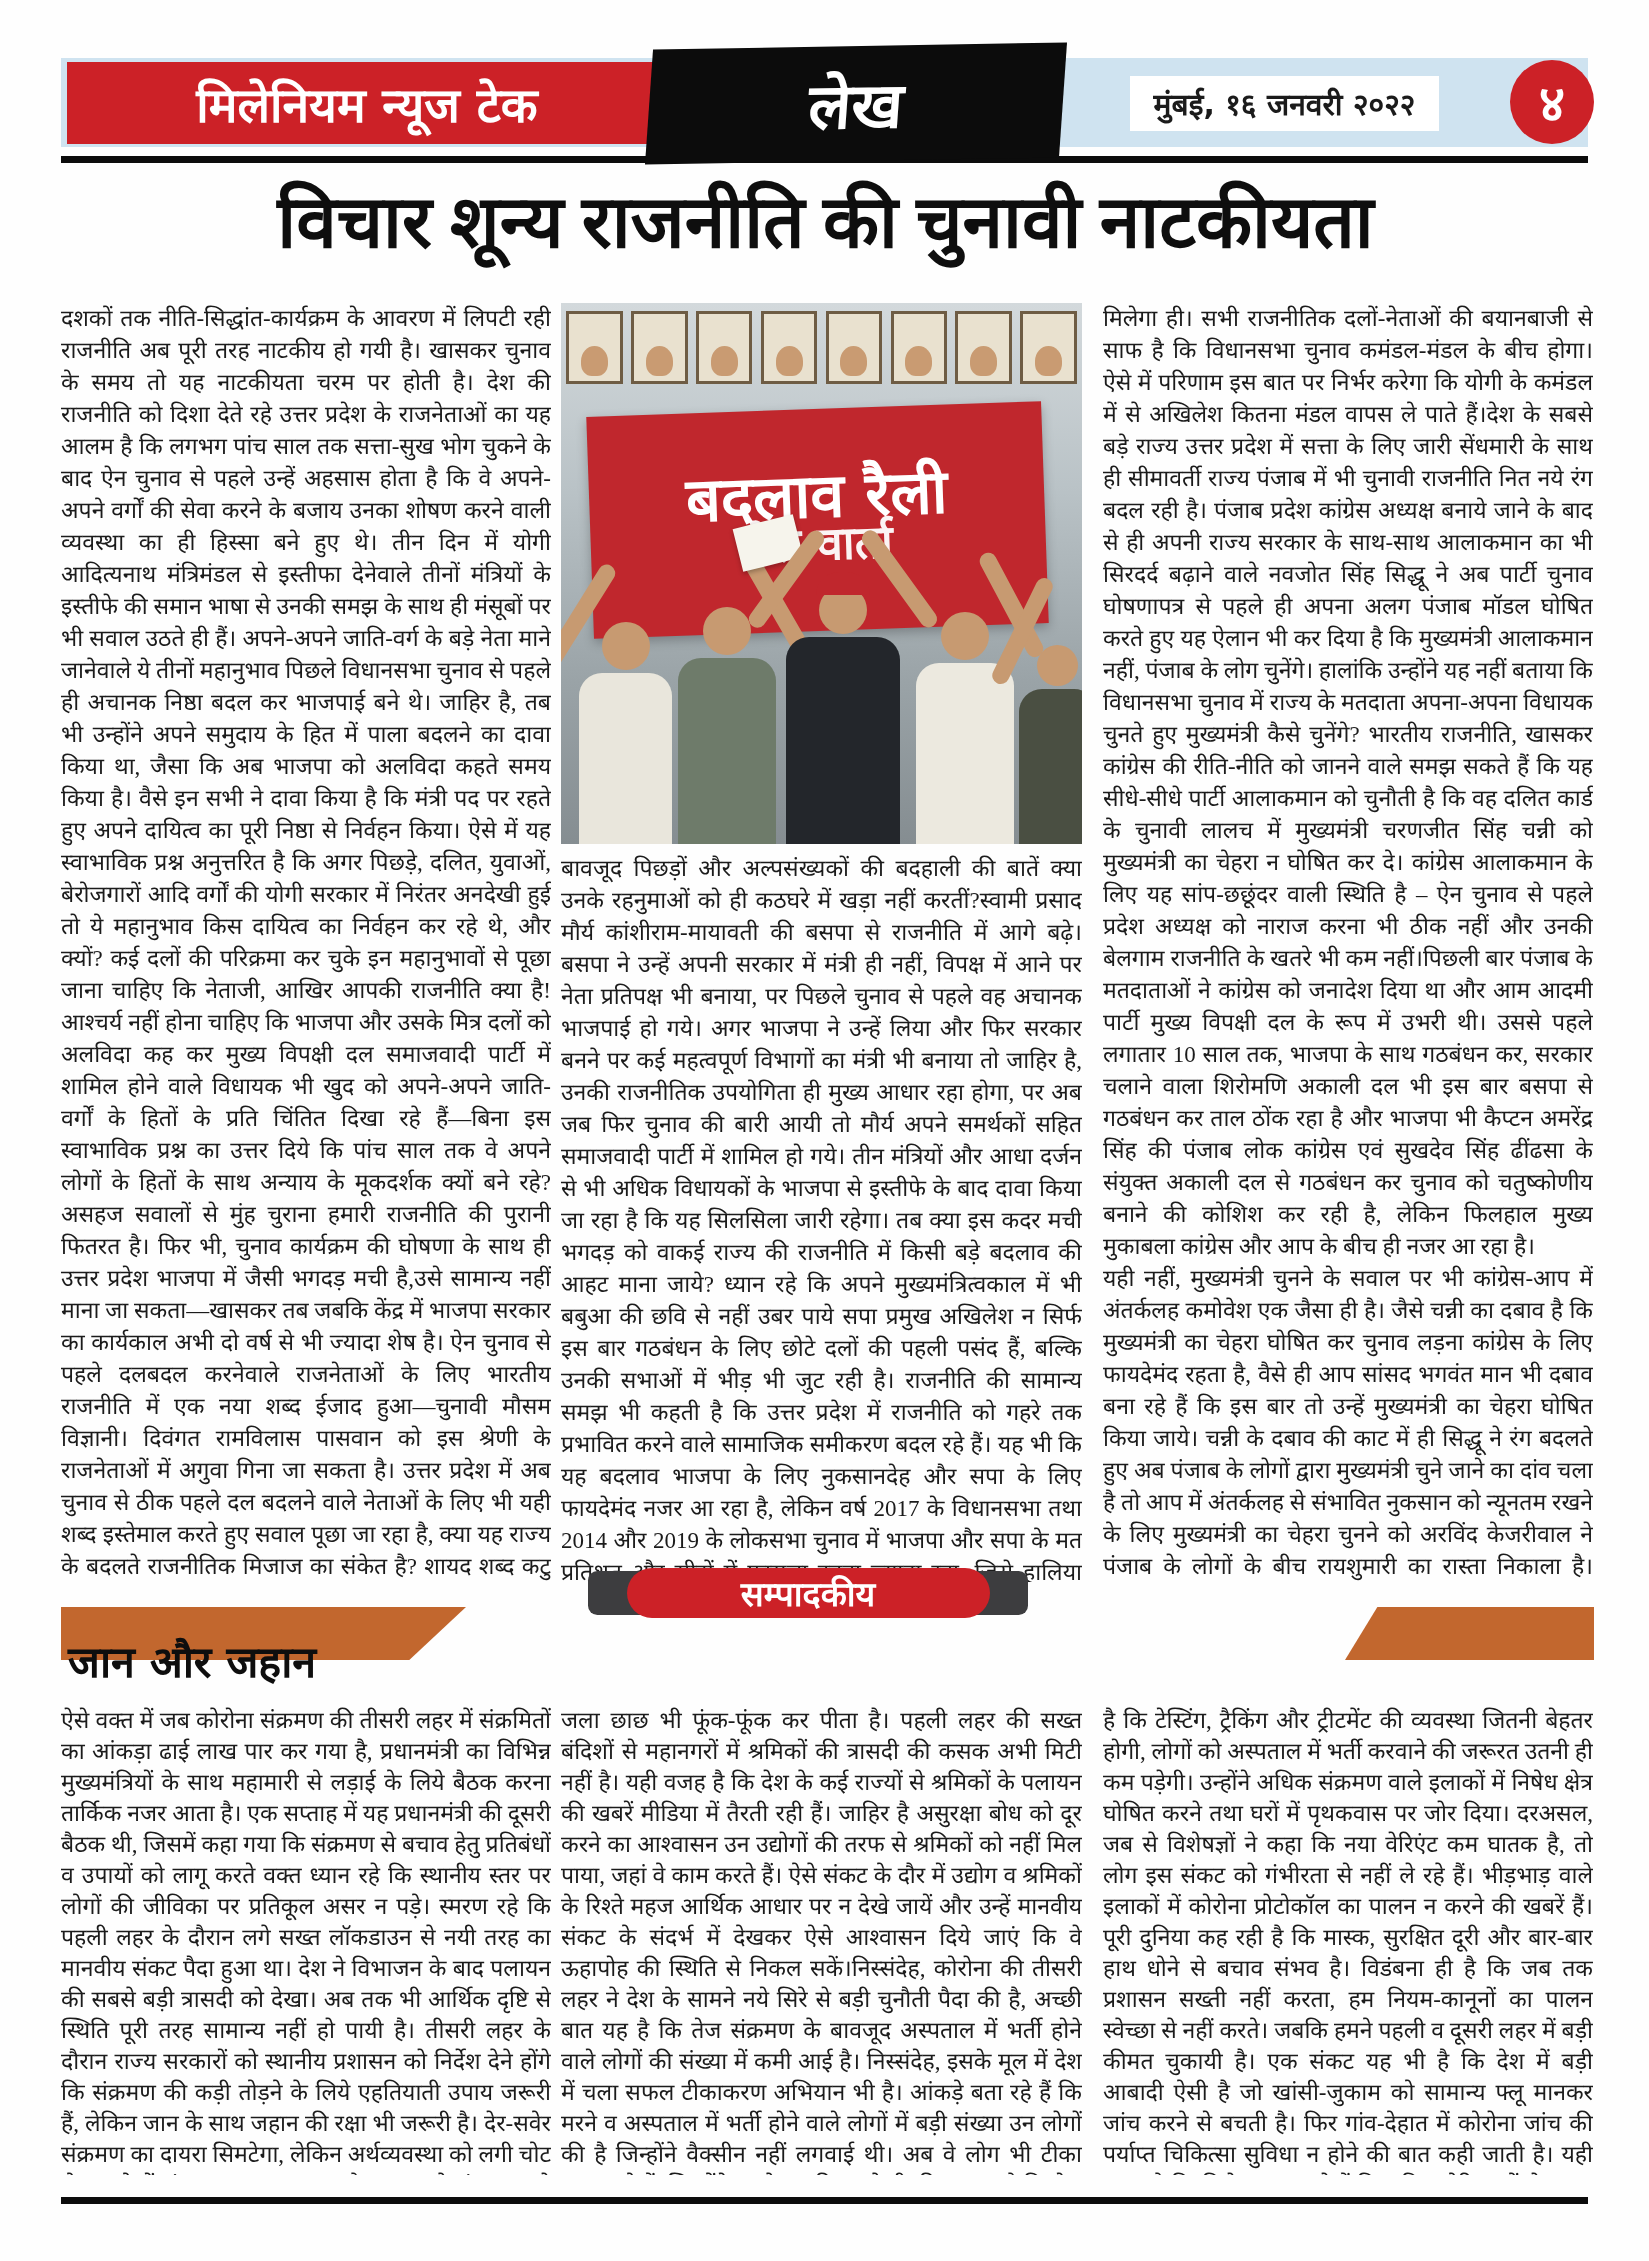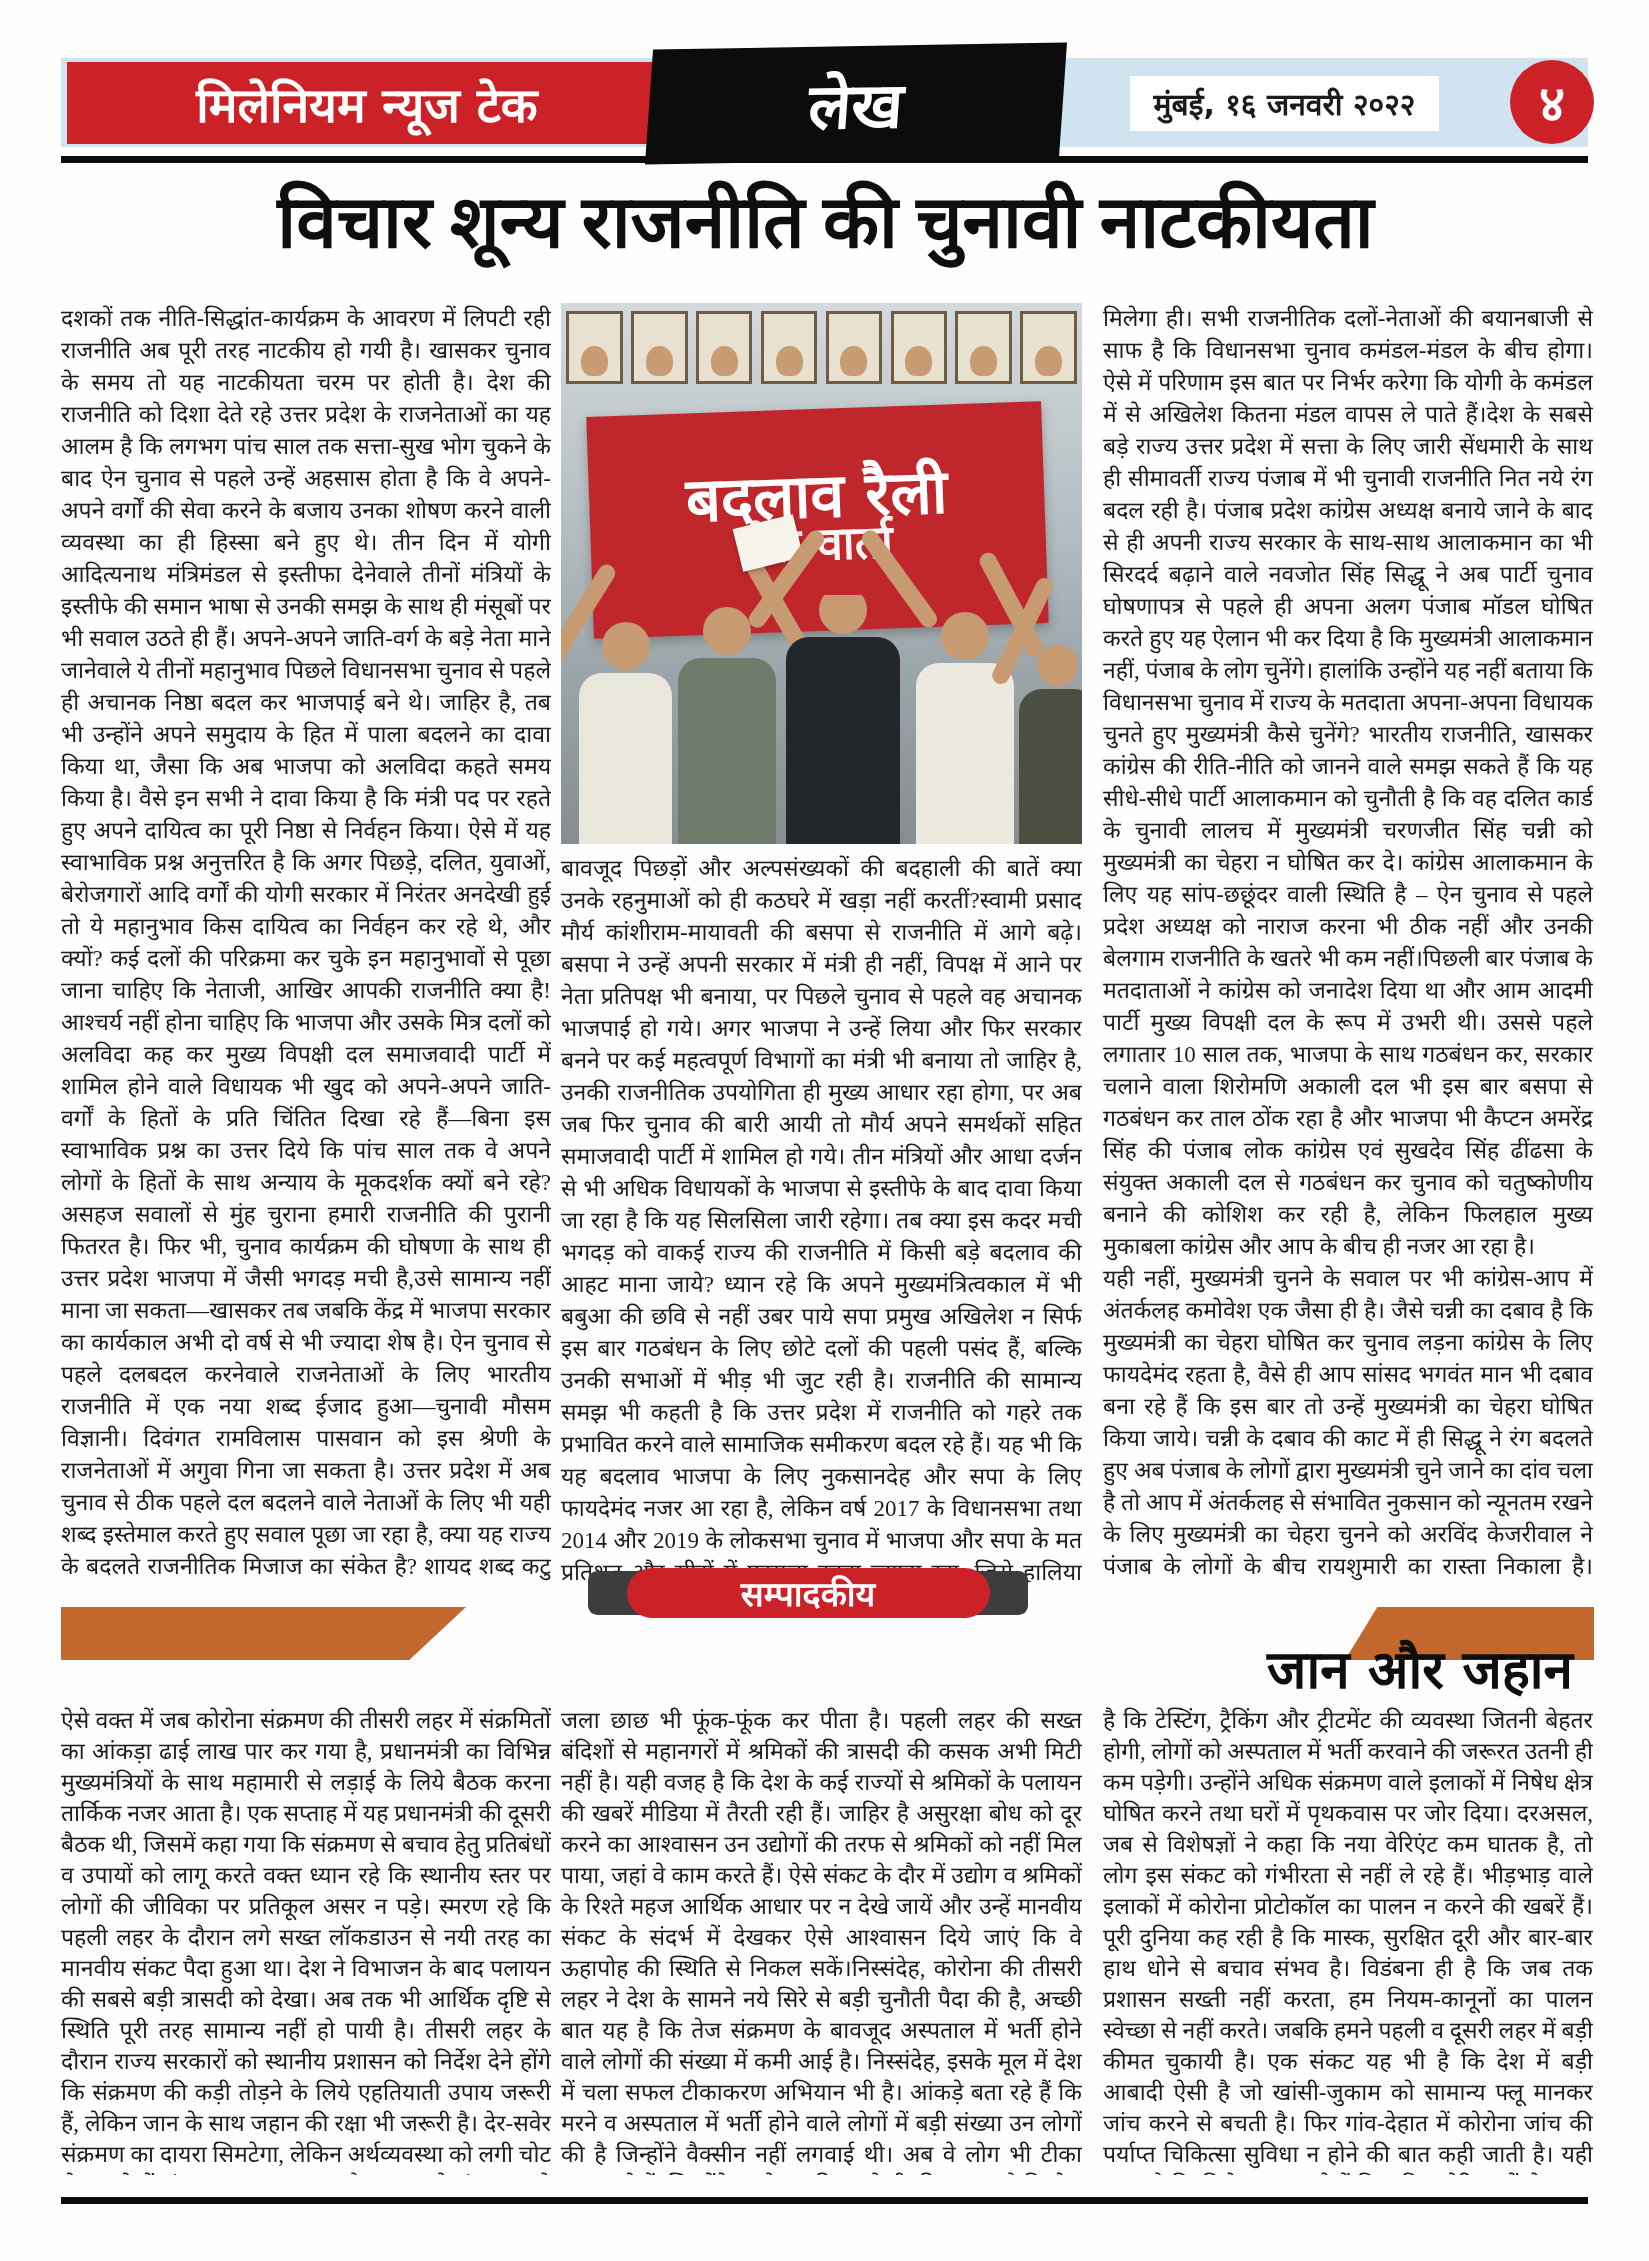--- a/index.html
+++ b/index.html
@@ -55,22 +55,22 @@
   .trapezoid{position:absolute;background:#c2672e;height:53px;top:1607px;}
   .trap-left{left:61px;width:405px;clip-path:polygon(0 0,100% 0,86% 100%,0 100%);}
   .trap-right{left:1345px;width:249px;clip-path:polygon(13% 0,100% 0,100% 100%,0 100%);}
   .edit-badge{position:absolute;top:1568px;left:588px;width:440px;height:50px;display:flex;align-items:center;justify-content:center;}
   .badge-cap{width:54px;height:44px;background:#3d3d3f;}
   .cap-l{border-radius:9.3px 0 0 9.3px;margin-right:-15.5px;}
   .cap-r{border-radius:0 9.3px 9.3px 0;margin-left:-15.5px;}
   .badge-pill{flex:1;height:50px;background:#cc2127;border-radius:25px;display:flex;align-items:center;
               justify-content:center;z-index:2;}
   .badge-pill span{color:#fff;font-size:34px;font-weight:bold;font-family:"DejaVu Sans",sans-serif;}
-  .edit-title{position:absolute;top:1631px;left:78px;width:1495px;text-align:right;
-              font-size:53px;font-weight:bold;font-family:"DejaVu Sans",sans-serif;color:#0e0e0e;}
+  .edit-title{position:absolute;top:1631px;left:68px;width:1495px;text-align:left;
+              font-size:43px;font-weight:bold;font-family:"DejaVu Sans",sans-serif;color:#0e0e0e;}
   .ecol{position:absolute;top:1705px;height:470px;overflow:hidden;text-align:justify;
         font-size:23px;line-height:31px;}
   .ecol p{margin:0;}
   .ecol-left{left:61px;width:490px;}
   .ecol-mid{left:561px;width:521px;}
   .ecol-right{left:1103px;width:490px;}
 </style>
 </head>
 <body>
 

